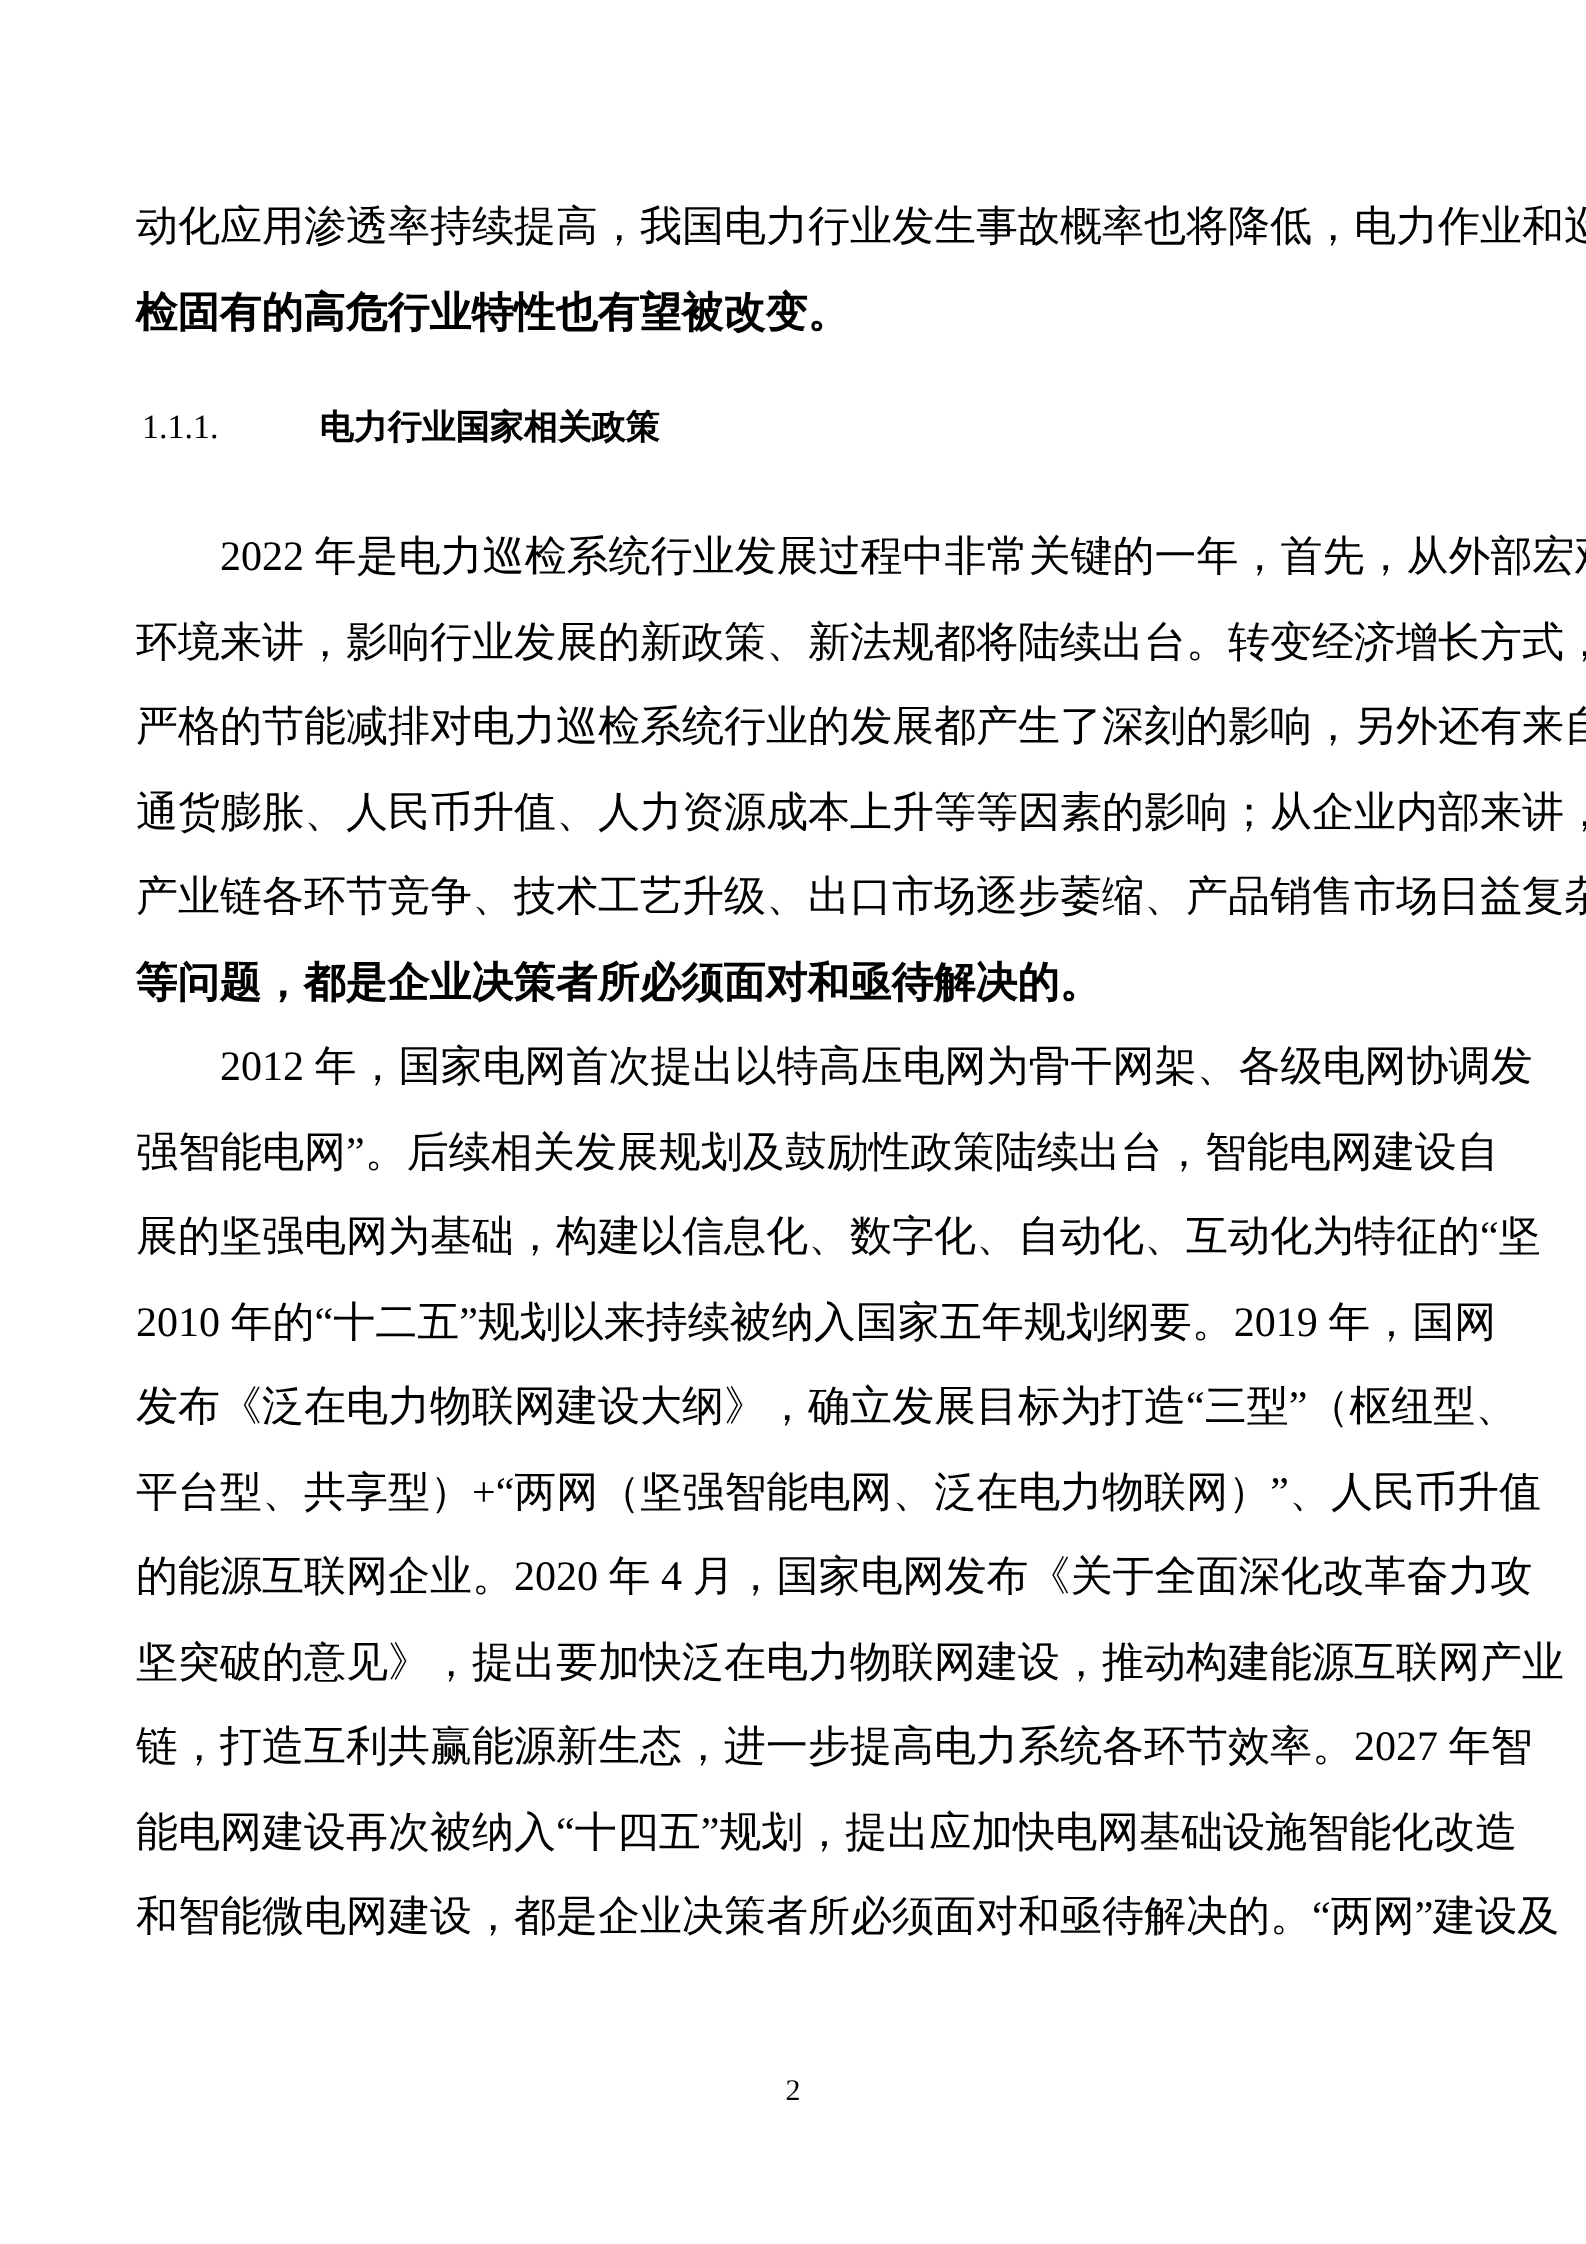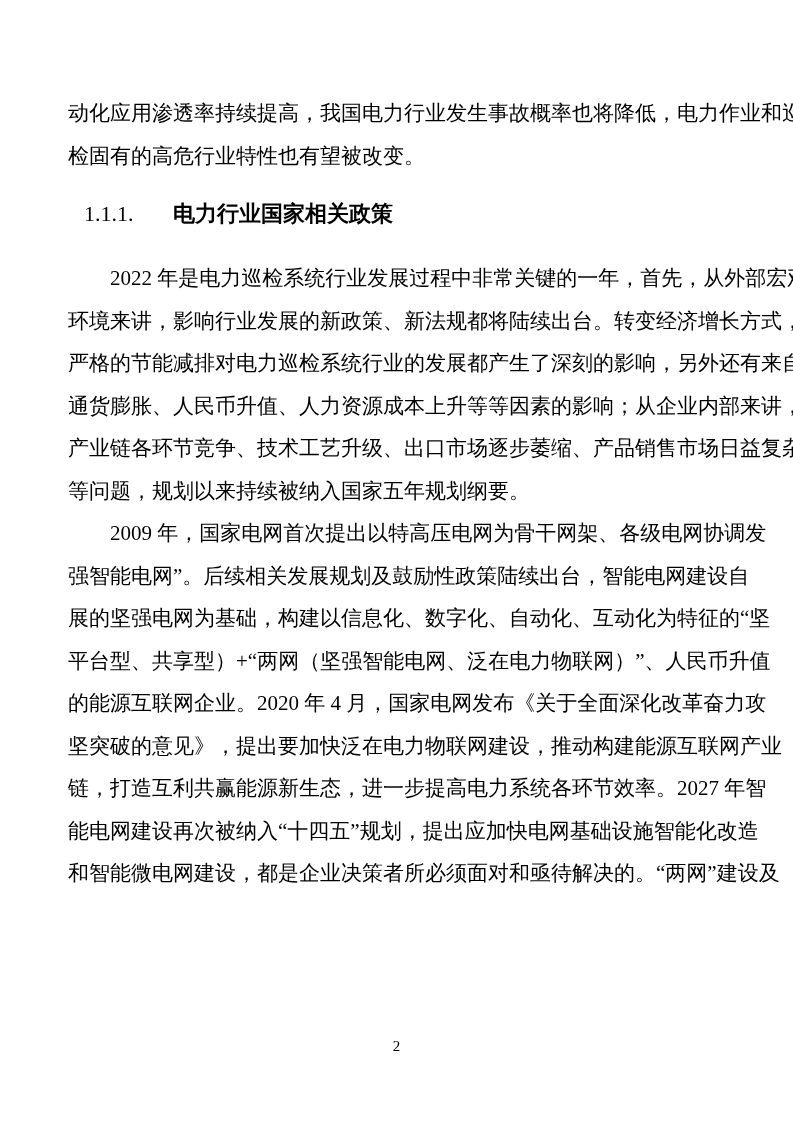--- a/index.html
+++ b/index.html
@@ -20,25 +20,25 @@
   }
   .para { margin: 0; padding: 0; }
   .line {
     font-size: 21px;
     line-height: 42.5px;
     height: 42.5px;
     white-space: nowrap;
     text-align: justify;
     text-align-last: justify;
   }
-  .line.last { text-align-last: left; }
+  .line.last { text-align-last: left; font-weight: bold; }
   .line.indent { text-indent: 2em; }
   .heading {
-    margin: 20px 0 26px 16px;
-    font-size: 22px;
+    margin: 20px 0 26px 3px;
+    font-size: 17px;
     line-height: 34px;
     font-weight: bold;
     white-space: nowrap;
   }
   .heading .num {
     display: inline-block;
     width: 89px;
     font-family: "Liberation Serif", "DejaVu Serif", serif;
     font-weight: normal;
   }
@@ -69,27 +69,29 @@
     </div>
 
     <h3 class="heading"><span class="num">1.1.1.</span><span class="title">电力行业国家相关政策</span></h3>
 
     <div class="para">
       <div class="line indent">2022 年是电力巡检系统行业发展过程中非常关键的一年，首先，从外部宏观</div>
       <div class="line">环境来讲，影响行业发展的新政策、新法规都将陆续出台。转变经济增长方式，</div>
       <div class="line">严格的节能减排对电力巡检系统行业的发展都产生了深刻的影响，另外还有来自</div>
       <div class="line">通货膨胀、人民币升值、人力资源成本上升等等因素的影响；从企业内部来讲，</div>
       <div class="line">产业链各环节竞争、技术工艺升级、出口市场逐步萎缩、产品销售市场日益复杂</div>
-      <div class="line last">等问题，规划以来持续被纳入国家五年规划纲要。</div>
+      <div class="line last">等问题，都是企业决策者所必须面对和亟待解决的。</div>
     </div>
 
     <div class="para">
-      <div class="line indent">2009 年，国家电网首次提出以特高压电网为骨干网架、各级电网协调发</div>
+      <div class="line indent">2012 年，国家电网首次提出以特高压电网为骨干网架、各级电网协调发</div>
       <div class="line">强智能电网”。后续相关发展规划及鼓励性政策陆续出台，智能电网建设自</div>
       <div class="line">展的坚强电网为基础，构建以信息化、数字化、自动化、互动化为特征的“坚</div>
+      <div class="line">2010 年的“十二五”规划以来持续被纳入国家五年规划纲要。2019 年，国网</div>
+      <div class="line">发布《泛在电力物联网建设大纲》，确立发展目标为打造“三型”（枢纽型、</div>
       <div class="line">平台型、共享型）+“两网（坚强智能电网、泛在电力物联网）”、人民币升值</div>
       <div class="line">的能源互联网企业。2020 年 4 月，国家电网发布《关于全面深化改革奋力攻</div>
       <div class="line">坚突破的意见》，提出要加快泛在电力物联网建设，推动构建能源互联网产业</div>
       <div class="line">链，打造互利共赢能源新生态，进一步提高电力系统各环节效率。2027 年智</div>
       <div class="line">能电网建设再次被纳入“十四五”规划，提出应加快电网基础设施智能化改造</div>
       <div class="line">和智能微电网建设，都是企业决策者所必须面对和亟待解决的。“两网”建设及</div>
     </div>
 
   </div>
 

